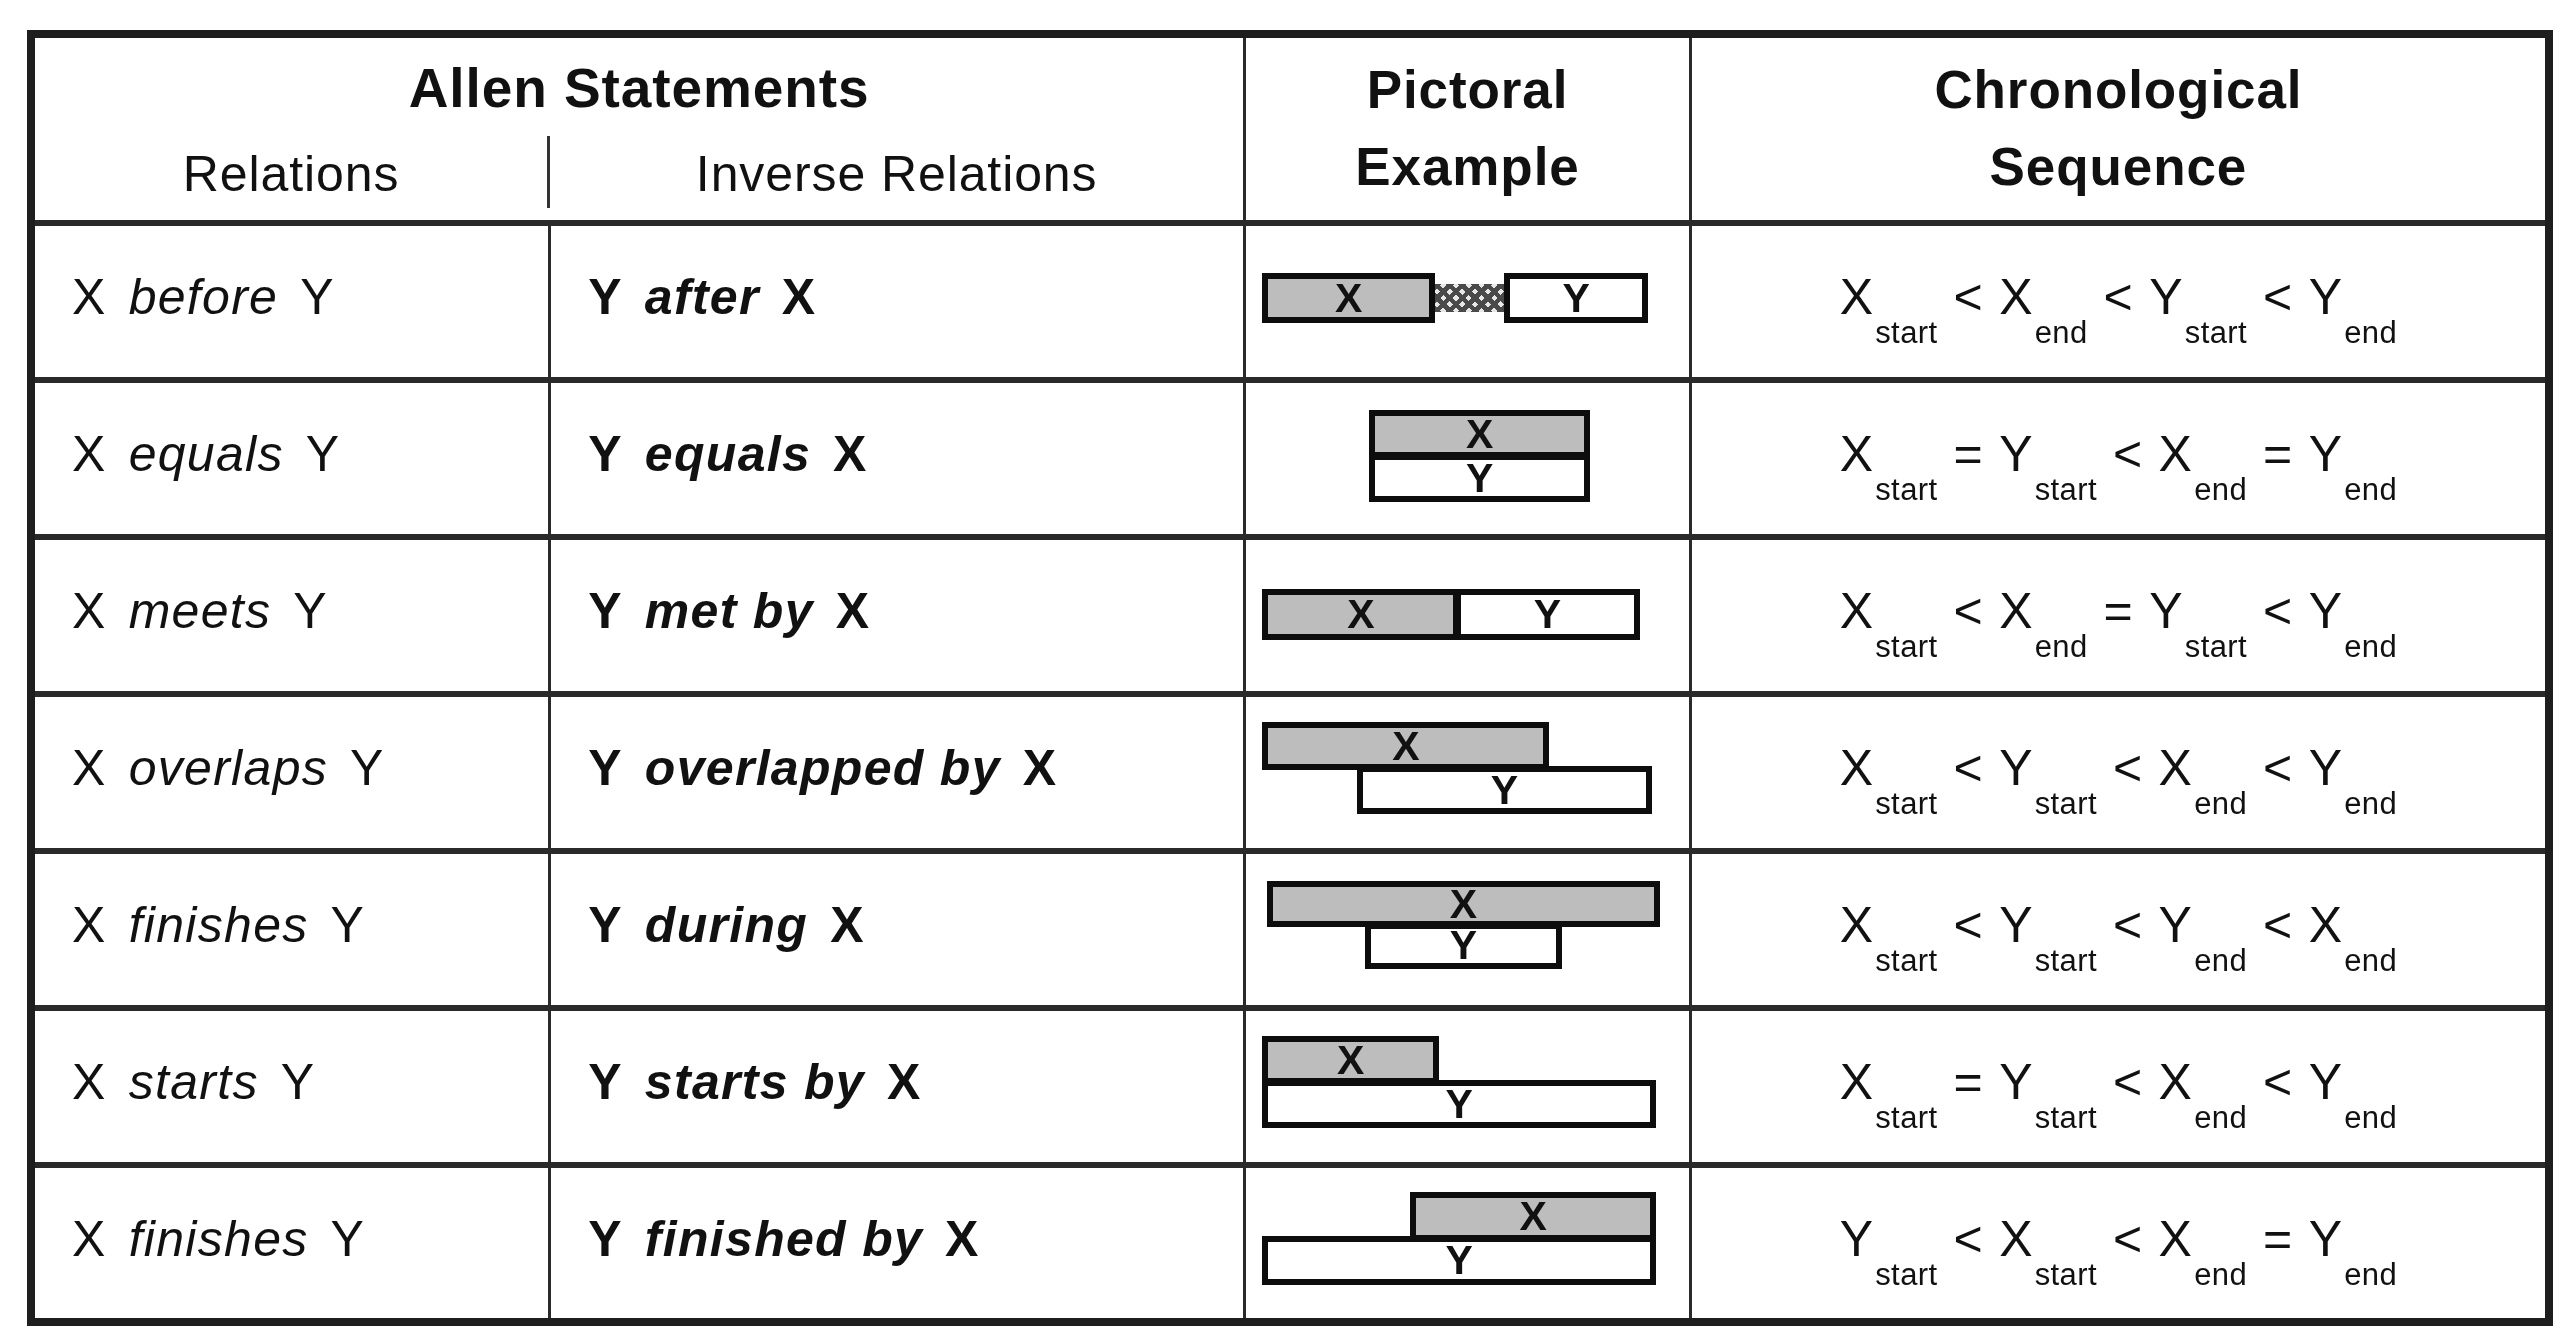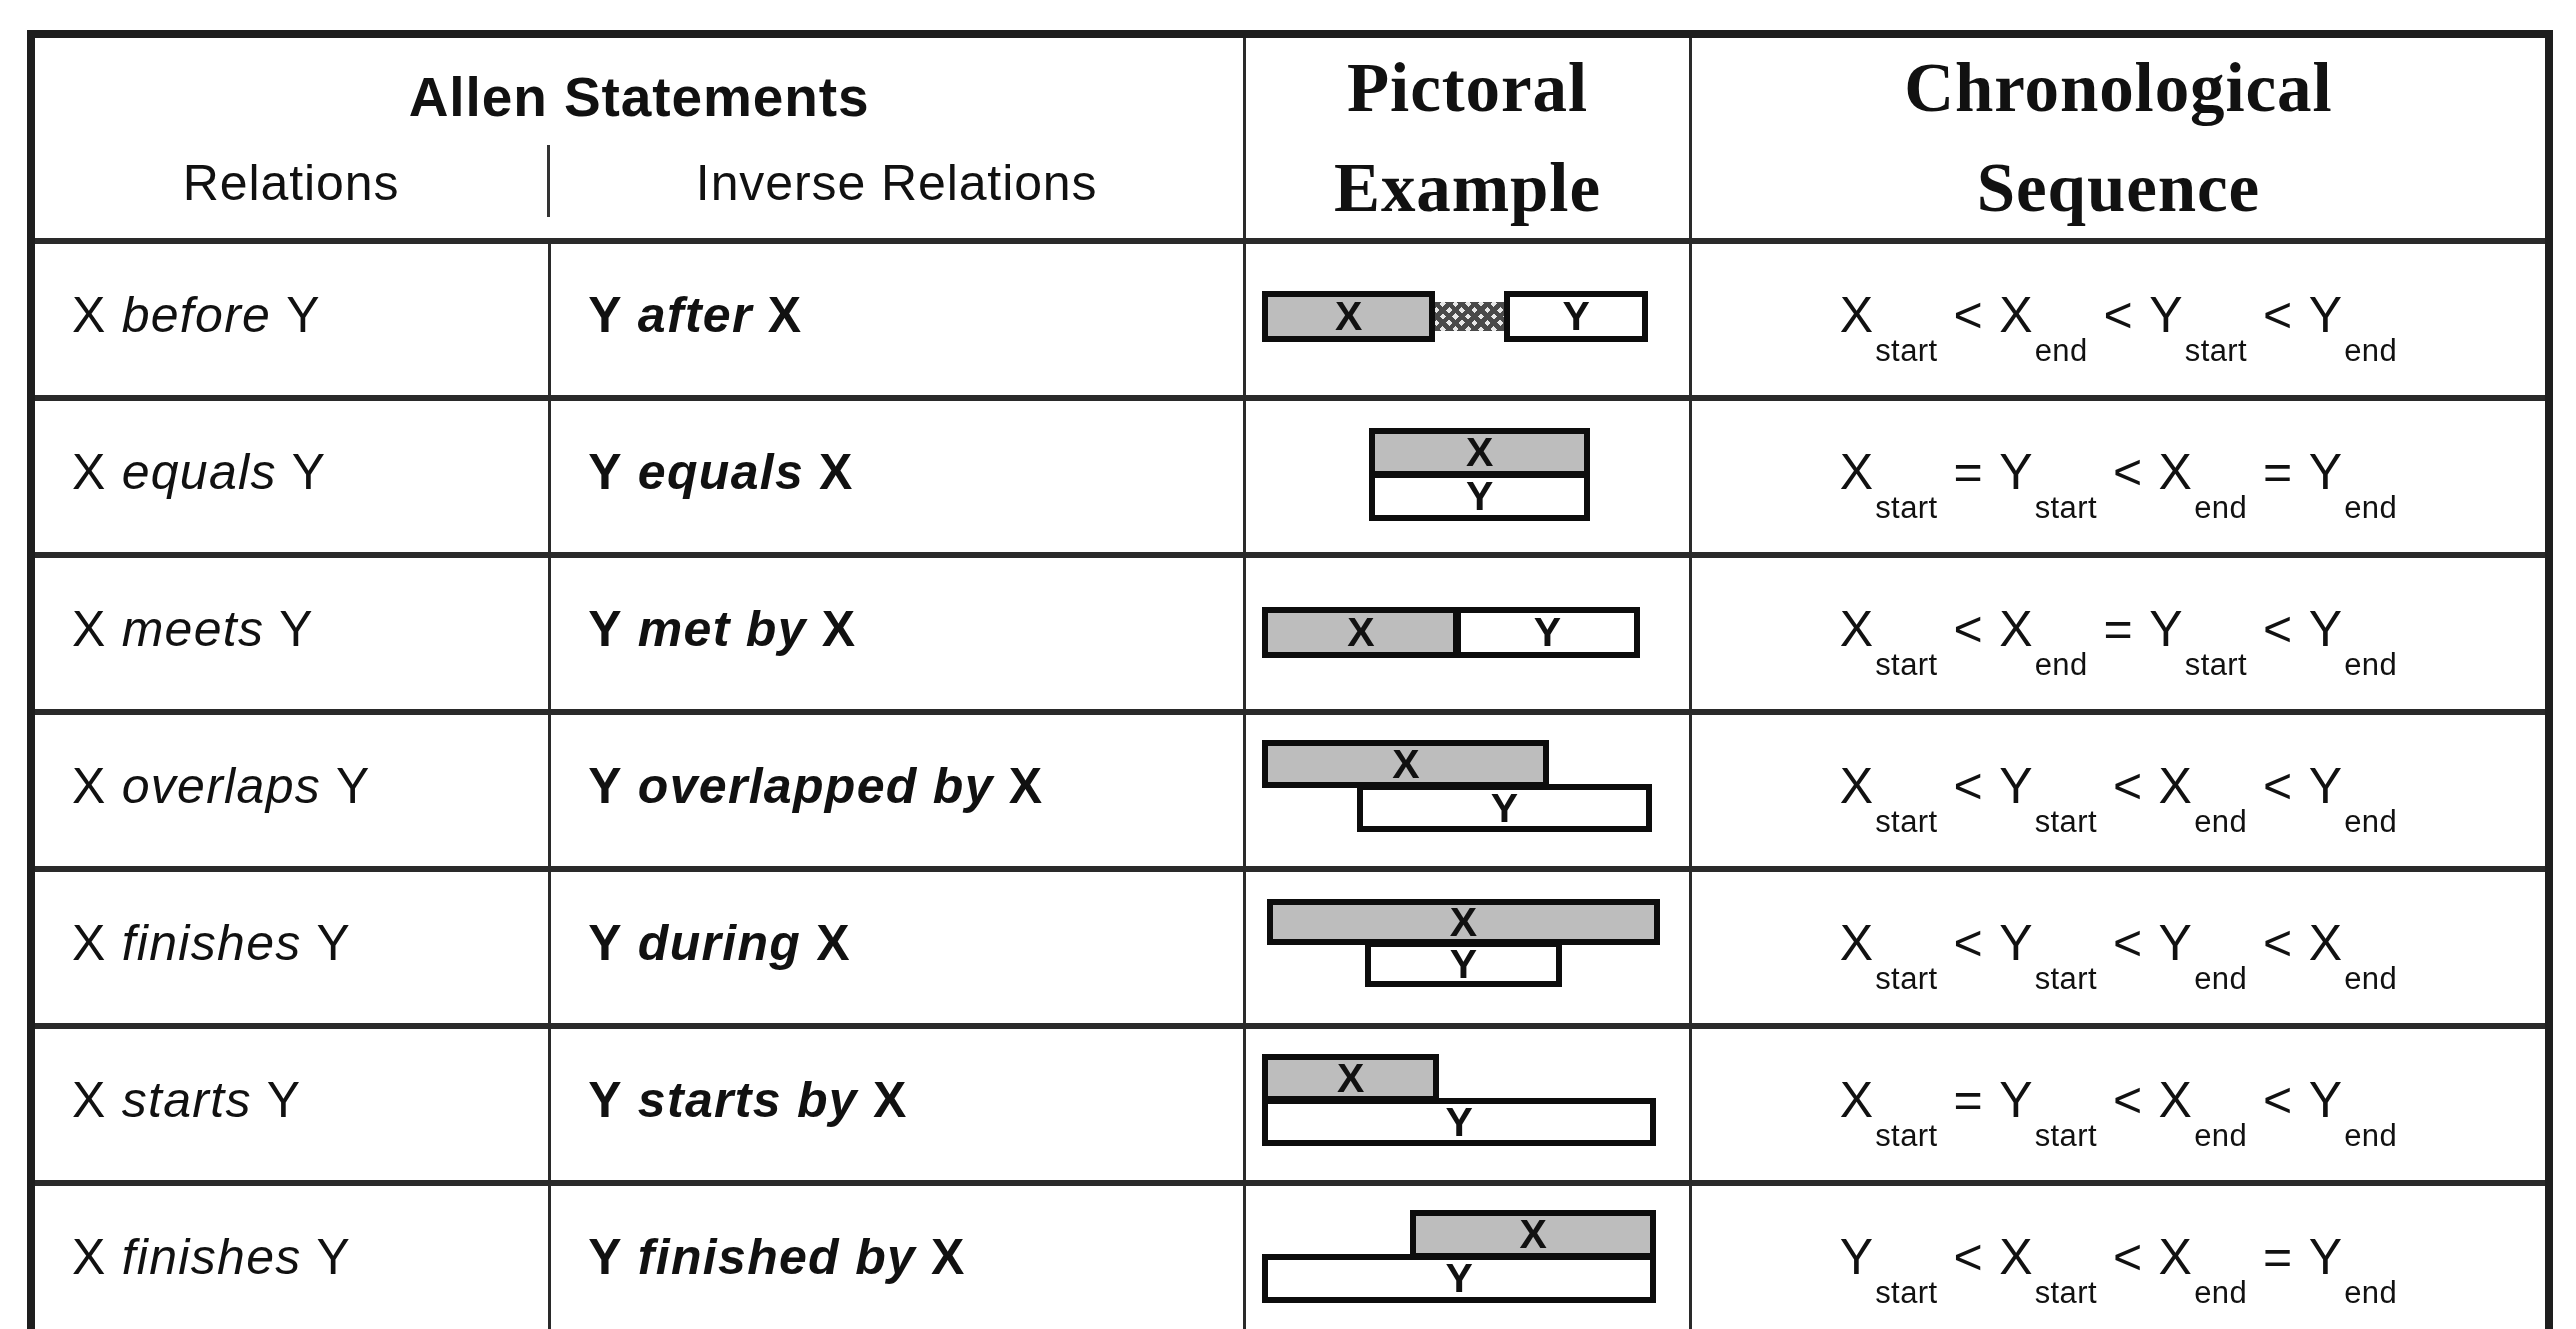--- a/index.html
+++ b/index.html
@@ -25,29 +25,29 @@
   }
   thead tr { height:189px; }
   tbody tr { height:157px; }
 
   th { font-weight:bold; vertical-align:middle; text-align:center; }
   .allen-title { font-size:55px; letter-spacing:0.9px; margin-top:5.3px; }
   .allen-sub { display:flex; margin-top:16px; font-weight:normal; font-size:50px; letter-spacing:0.9px; }
   .allen-sub .sub1 { width:42.5%; }
   .allen-sub .sub2 { width:57.5%; border-left:3.6px solid #333;text-align:center; }
   .allen-sub > div { padding:9px 0 5.3px 0; }
-  .hdr-2line { font-size:69px; line-height:1.45; letter-spacing:0.9px;font-family:Liberation Serif, serif; }
+  .hdr-2line { font-size:53px; line-height:1.45; letter-spacing:0.9px; }
 
   td.rel, td.inv {
     font-size:50px; letter-spacing:1.3px;
     vertical-align:middle; text-align:left;
     padding-left:37px; padding-bottom:9px;
   }
   td.inv { border-left-width:2.7px; border-left-color:#3c3c3c;font-weight:bold; }
-  .rel-word { font-style:italic; margin:0 15px; }
+  .rel-word { font-style:italic; margin:0 22px; }
 
   td.pict { vertical-align:middle; }
   .pict-box { position:relative; width:410px; height:110px; margin:0 auto; }
   .pbar {
     position:absolute; box-sizing:border-box;
     border:6.2px solid #0d0d0d;
     display:flex; align-items:center; justify-content:center;
   }
   .pbar.gray  { background:#bdbdbd; }
   .pbar.white { background:#ffffff; }

